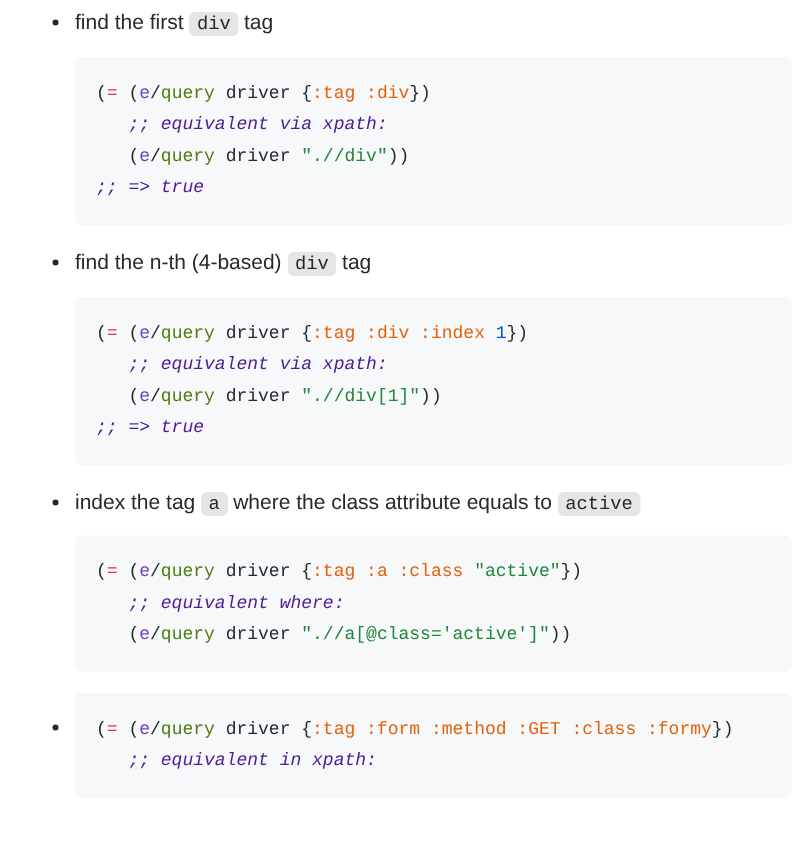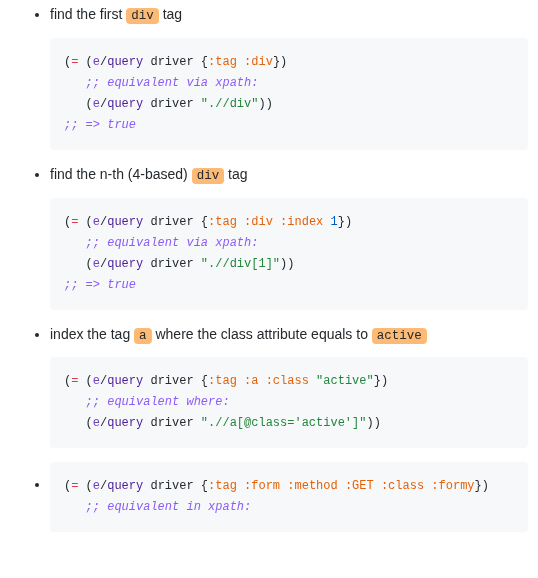--- a/index.html
+++ b/index.html
@@ -23,21 +23,21 @@
   }
   ul.top > li {
     margin-bottom: 14px;
   }
   .item-desc {
     margin: 0 0 12px 0;
     font-size: 14px;
     color: #24292e;
   }
   .inline-code {
-    background: #fdba74;
+    background: #e5e5e5;
     border-radius: 4px;
     padding: 1px 5px;
     font-family: SFMono-Regular, Consolas, "Liberation Mono", Menlo, monospace;
     font-size: 12.5px;
     color: #24292e;
   }
   .codeblock {
     background: #f7f8fa;
     border-radius: 4px;
     padding: 14px 14px;
@@ -45,25 +45,25 @@
     font-family: SFMono-Regular, Consolas, "Liberation Mono", Menlo, monospace;
     font-size: 12px;
     line-height: 1.75;
     white-space: pre;
     overflow-x: auto;
     color: #24292e;
   }
   
   .tk-paren   { color: #24292e; }
   .tk-ns      { color: #6f42c1; }
-  .tk-name    { color: #4c1d95; }
+  .tk-name    { color: #4d7c0f; }
   .tk-num     { color: #005cc5; }
   .tk-key     { color: #e36209; }   
   .tk-str     { color: #22863a; }   
-  .tk-comment { color: #8b5cf6; font-style: italic; }
+  .tk-comment { color: #4c1d95; font-style: italic; }
   .tk-op      { color: #d73a49; }
 </style>
 </head>
 <body>
 
 <div class="page">
   <ul class="top">
 
     <li>
       <p class="item-desc">

